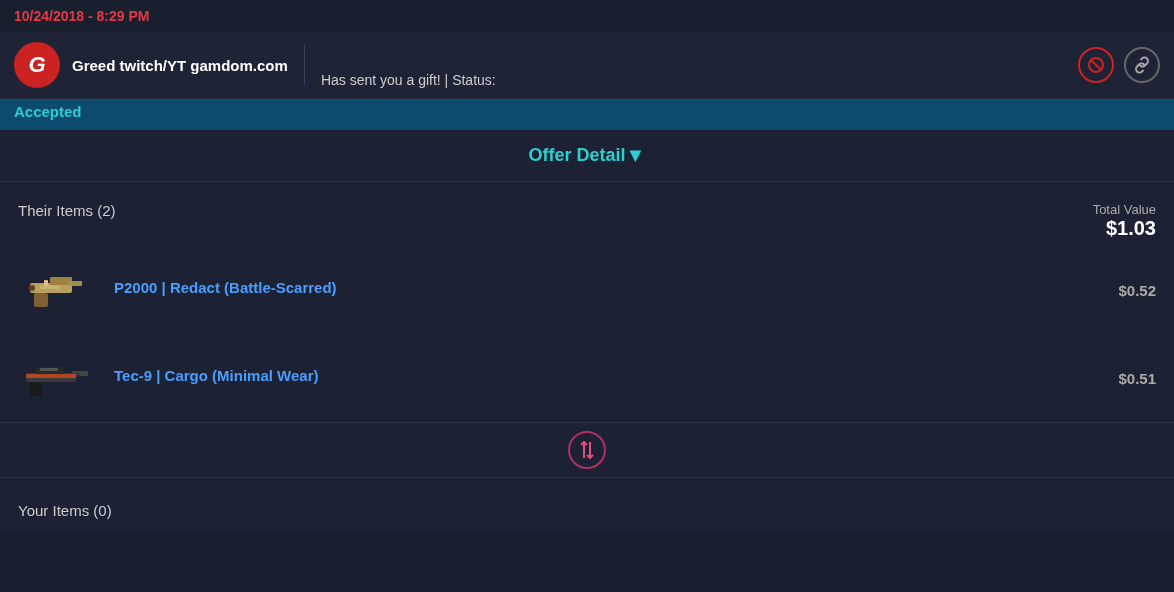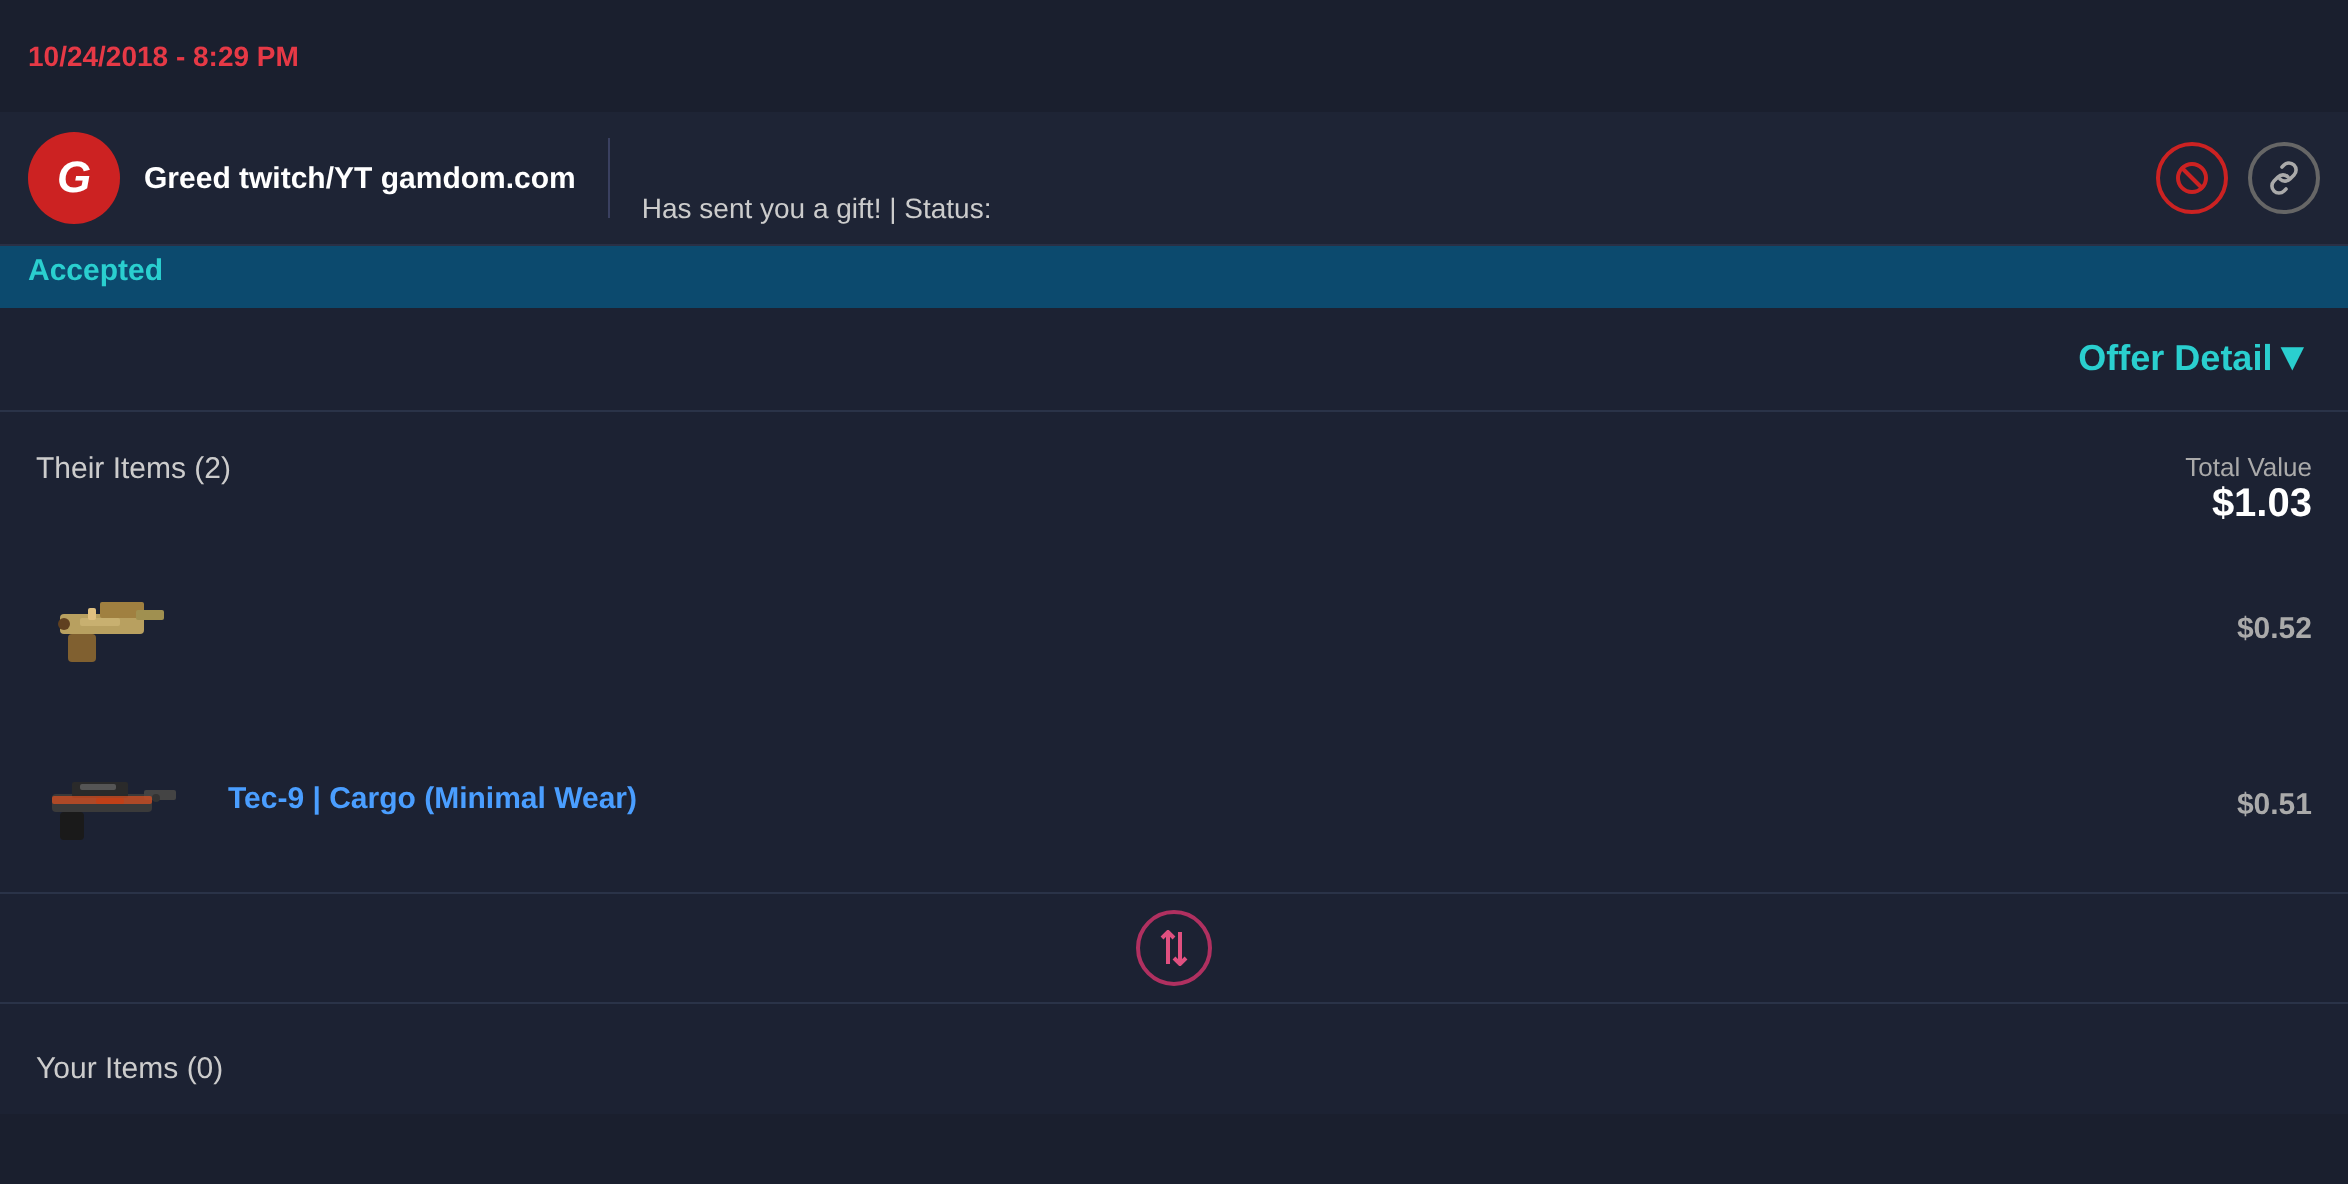--- a/index.html
+++ b/index.html
@@ -6,21 +6,21 @@
     body {
       width: 1174px;
       height: 592px;
       background-color: #1a1f2e;
       font-family: Arial, sans-serif;
       color: #fff;
       overflow: hidden;
     }
 
     .timestamp {
-      padding: 20px 14px;
+      padding: 8px 14px;
       color: #e63946;
       font-size: 14px;
       font-weight: bold;
     }
 
     .header-bar {
       background-color: #1e2435;
       display: flex;
       align-items: center;
       padding: 10px 14px;
@@ -104,21 +104,21 @@
     }
 
     .offer-section {
       background-color: #1c2233;
       margin: 0;
     }
 
     .offer-header {
       display: flex;
       align-items: center;
-      justify-content: flex-end;
+      justify-content: center;
       padding: 14px 18px;
       border-bottom: 1px solid #2a3348;
     }
 
     .offer-title {
       font-size: 18px;
       color: #2acfcf;
       font-weight: bold;
     }
 
@@ -305,20 +305,21 @@
           <rect x="10" y="18" width="42" height="10" rx="2" fill="#b8a060"></rect>
           <rect x="30" y="12" width="22" height="8" rx="1" fill="#a08040"></rect>
           <rect x="14" y="28" width="14" height="14" rx="2" fill="#806030"></rect>
           <rect x="48" y="16" width="14" height="5" rx="1" fill="#a09050"></rect>
           <circle cx="12" cy="23" r="3" fill="#604020"></circle>
           <rect x="20" y="20" width="20" height="4" rx="1" fill="#c8b070"></rect>
           <rect x="24" y="15" width="4" height="6" rx="1" fill="#e0c080"></rect>
         </svg>
       </div>
       <div class="item-info">
+        <div class="item-name">P2000 | Redact (Battle-Scarred)</div>
       </div>
       <div class="item-price">$0.52</div>
     </div>
 
     <div class="item-row">
       <div class="item-image">
         <svg class="gun-img" viewBox="0 0 76 50">
 
           <rect x="6" y="20" width="50" height="9" rx="2" fill="#3a3a3a"></rect>
           <rect x="16" y="14" width="28" height="8" rx="1" fill="#2a2a2a"></rect>

